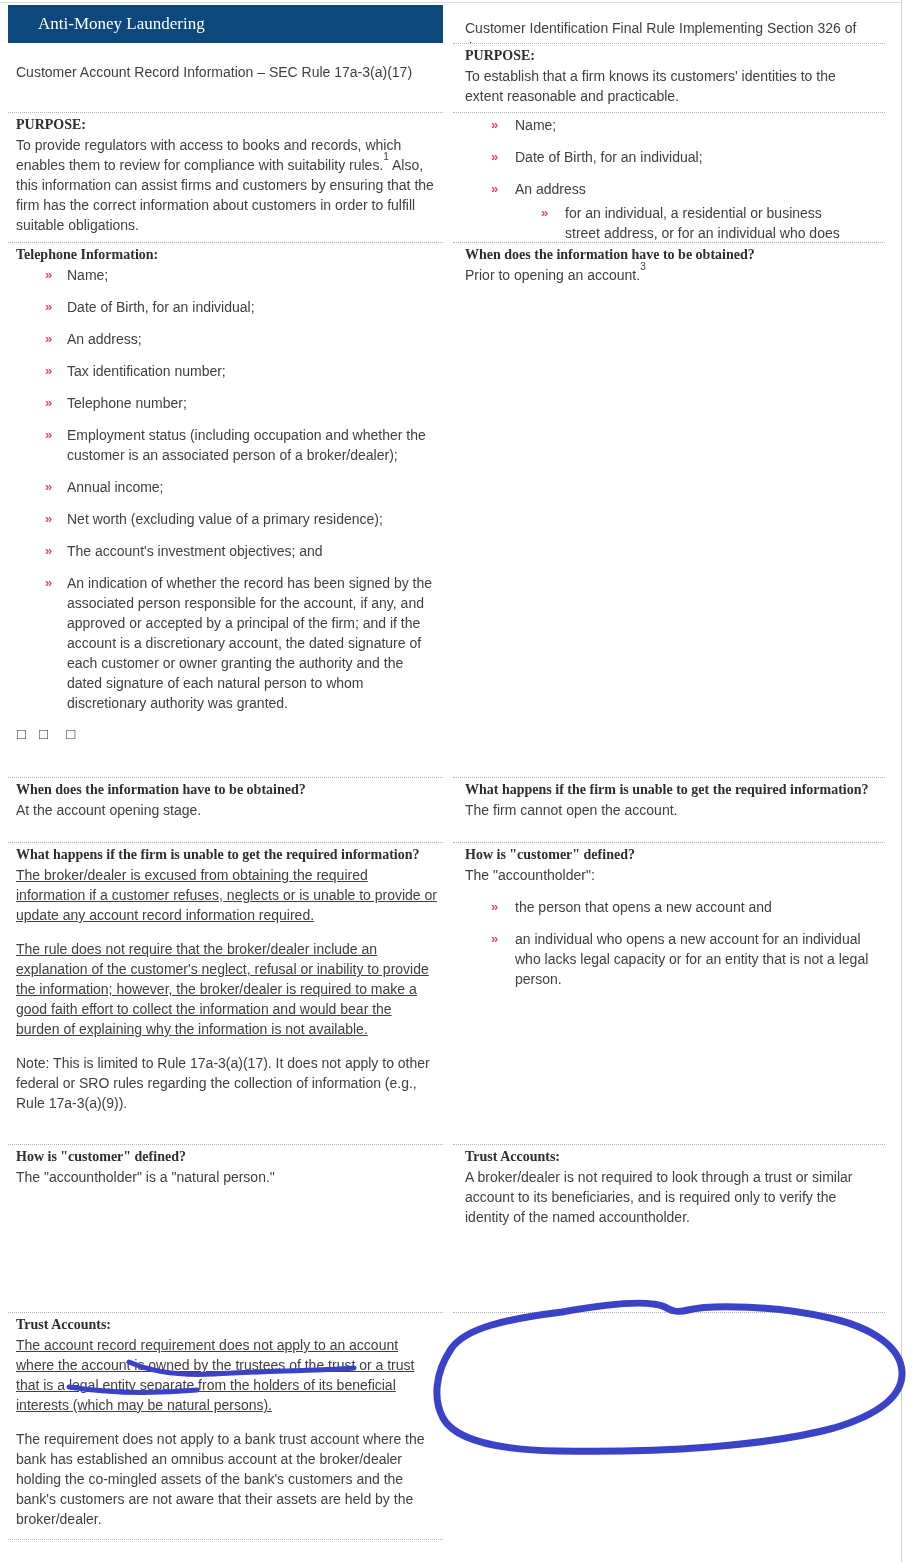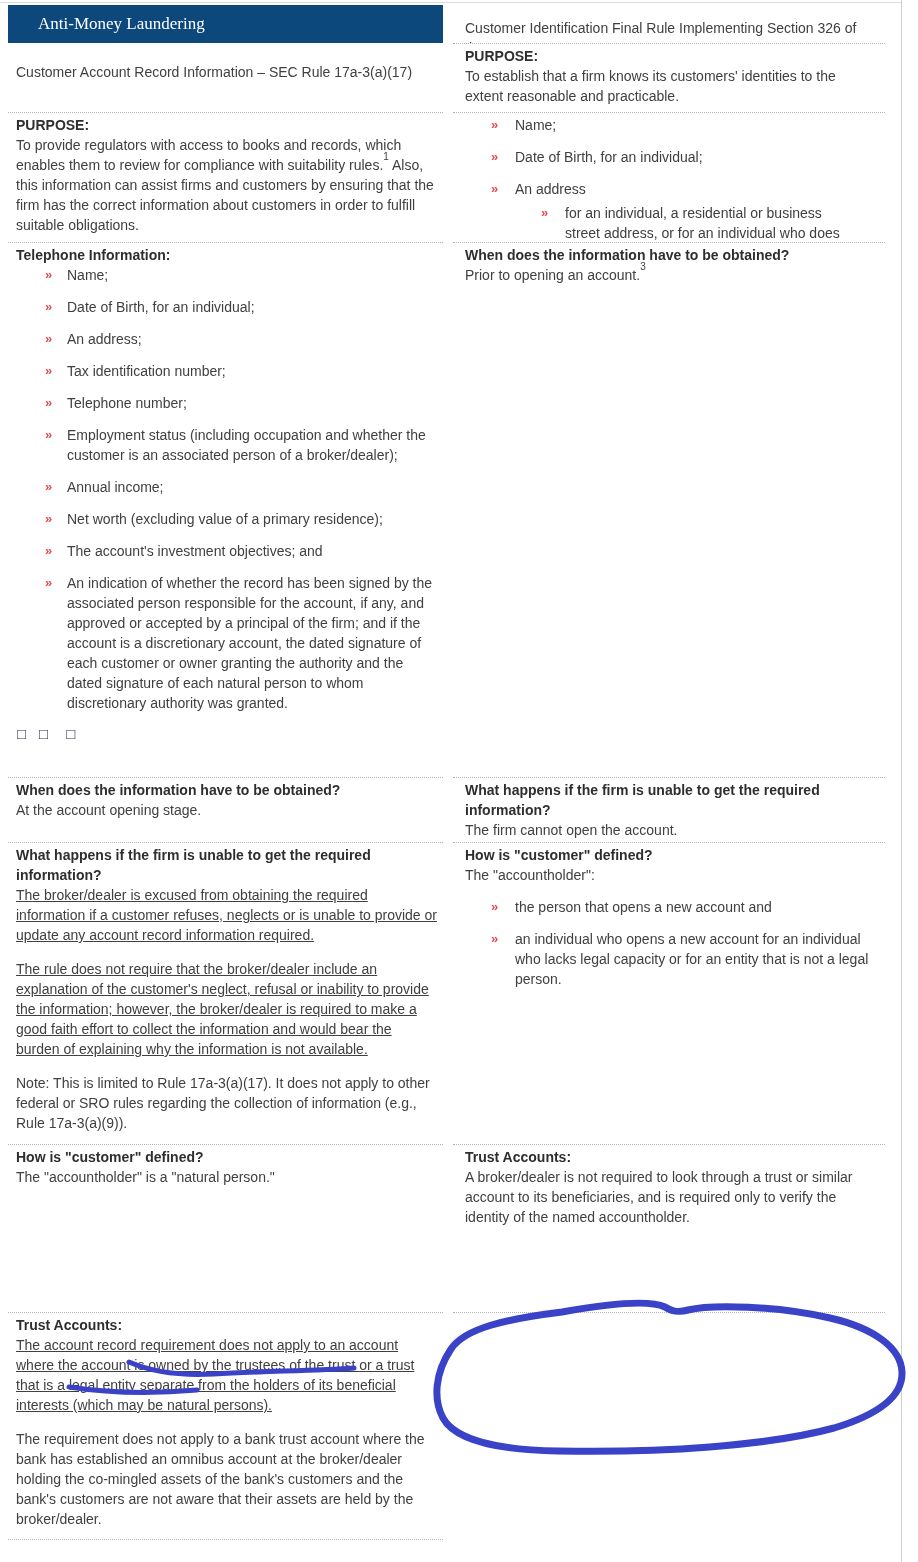--- a/index.html
+++ b/index.html
@@ -14,21 +14,21 @@
         grid-template-rows:44px 69px 130px 535px 65px 302px 168px 227px;}
   .gcell{padding:2px 8px 0 12px;border-bottom:1px dotted #b5b5b5;overflow:hidden;}
   .gcell.r{padding-left:8px;padding-right:4px;}
   .gcell.hd{border-bottom:none;padding:0;overflow:visible;}
   .gcell.subrow{padding-top:18px;}
   .hbar{margin-top:5px;height:38px;background:#0d487d;color:#ffffff;
         font-family:"Liberation Serif","DejaVu Serif",serif;font-size:17px;
         display:flex;align-items:center;}
   .pl30{padding-left:30px;} .pl12{padding-left:12px;}
   p{margin:0;}
-  .bold{font-weight:bold;color:#2e2e2e;}
+  .bold{font-weight:bold;color:#2e2e2e;font-family:Liberation Serif, serif;}
   .para{margin-bottom:14px;text-decoration:underline;}
   sup{font-size:10px;line-height:0;position:relative;top:-4px;}
   .b1{display:flex;margin:0 0 12px 26px;}
   .r .b1{margin-left:29px;}
   .b1.tight{margin-bottom:2px;}
   .b1.mt24{margin-top:24px;}
   .b2{display:flex;margin:0 0 12px 76px;}
   .b2.mt4{margin-top:4px;}
   .mk{width:24px;flex:none;color:#e9494d;font-weight:bold;font-size:13px;}
   .r .mk{width:22px;}

